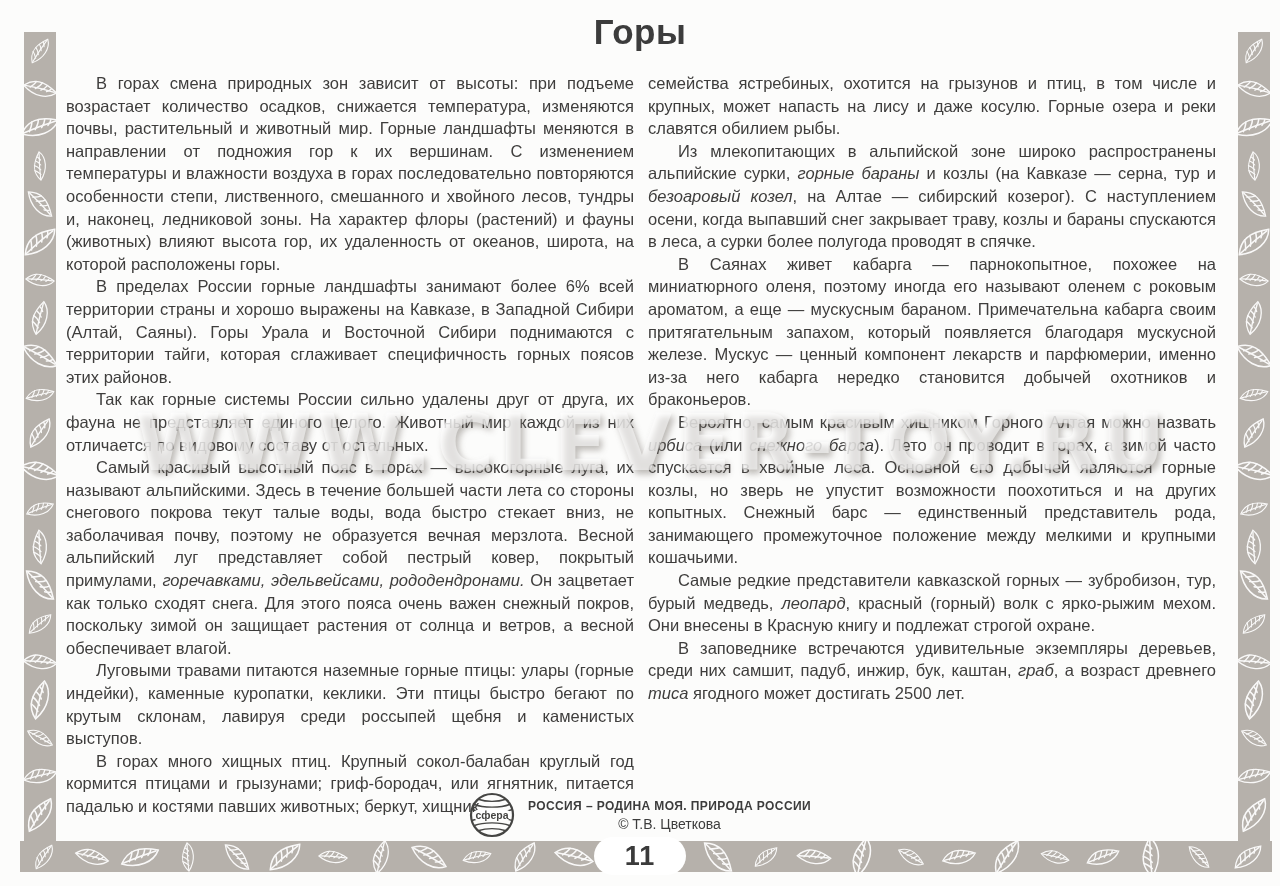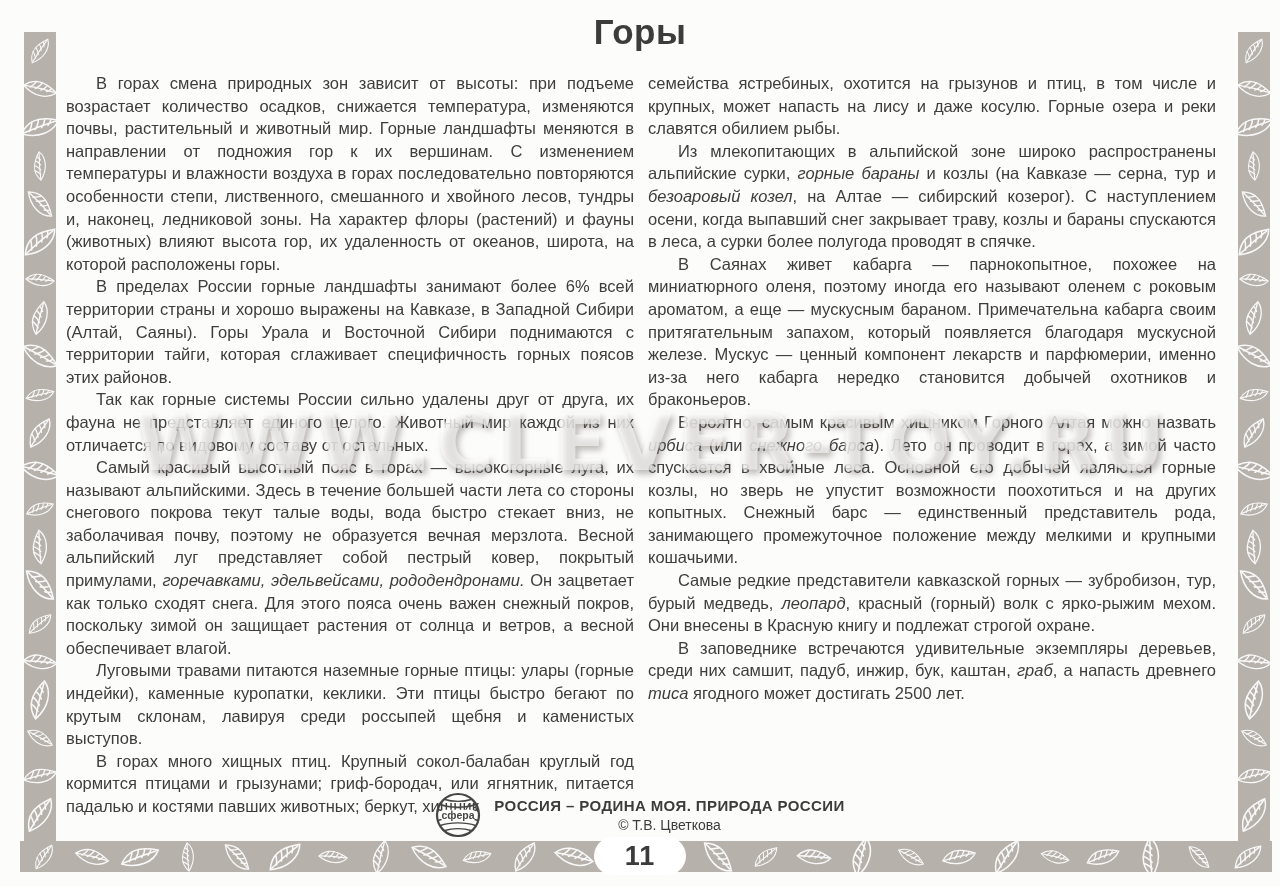--- a/index.html
+++ b/index.html
@@ -49,21 +49,21 @@
     pointer-events:none;
     margin-left:25px;
   }
 
   .footer {
     position:absolute; left:0; right:0; top:792px; z-index:2;
     display:flex; justify-content:center; align-items:center; gap:13px;
   }
   .logo { width:46px; height:46px; flex:0 0 auto; line-height:0; }
   .footer-text { text-align:center; }
-  .series { font-size:15px; font-weight:700; color:#3c3c3c; letter-spacing:.4px; }
+  .series { font-size:12px; font-weight:700; color:#3c3c3c; letter-spacing:.4px; }
   .copyright { font-size:14px; color:#3c3c3c; margin-top:3px; }
 </style>
 </head>
 <body>
 
 <div class="band band-left">
     <div class="leaf" style="transform: rotate(-28deg) scale(0.8);"><svg width="34" height="22" viewBox="0 0 34 22" fill="none" stroke="#ffffff" stroke-width="1.4" stroke-linecap="round">
         <path d="M1.5 19.5 C5 7 14 1.5 32.5 2.5 C30 14 17 21.5 1.5 19.5 Z"></path>
         <path d="M3 18.5 C11 13.5 21 8 30.5 3.5"></path>
         <path d="M8 16.5 C9 12.5 9.5 10.5 9 7.5"></path>
@@ -643,21 +643,21 @@
       <p class="para"><span>Самый красивый высотный пояс в горах — высокогорные луга, их называют альпийскими. Здесь в течение большей части лета со стороны снегового покрова текут талые воды, вода быстро стекает вниз, не заболачивая почву, поэтому не образуется вечная мерзлота. Весной альпийский луг представляет собой пестрый ковер, покрытый примулами, </span><i>горечавками, эдельвейсами, рододендронами.</i><span> Он зацветает как только сходят снега. Для этого пояса очень важен снежный покров, поскольку зимой он защищает растения от солнца и ветров, а весной обеспечивает влагой.</span></p>
       <p class="para"><span>Луговыми травами питаются наземные горные птицы: улары (горные индейки), каменные куропатки, кеклики. Эти птицы быстро бегают по крутым склонам, лавируя среди россыпей щебня и каменистых выступов.</span></p>
       <p class="para"><span>В горах много хищных птиц. Крупный сокол-балабан круглый год кормится птицами и грызунами; гриф-бородач, или ягнятник, питается падалью и костями павших животных; беркут, хищник</span></p>
     </div>
   <div class="col">
       <p class="para no-indent"><span>семейства ястребиных, охотится на грызунов и птиц, в том числе и крупных, может напасть на лису и даже косулю. Горные озера и реки славятся обилием рыбы.</span></p>
       <p class="para"><span>Из млекопитающих в альпийской зоне широко распространены альпийские сурки, </span><i>горные бараны</i><span> и козлы (на Кавказе — серна, тур и </span><i>безоаровый козел</i><span>, на Алтае — сибирский козерог). С наступлением осени, когда выпавший снег закрывает траву, козлы и бараны спускаются в леса, а сурки более полугода проводят в спячке.</span></p>
       <p class="para"><span>В Саянах живет кабарга — парнокопытное, похожее на миниатюрного оленя, поэтому иногда его называют оленем с роковым ароматом, а еще — мускусным бараном. Примечательна кабарга своим притягательным запахом, который появляется благодаря мускусной железе. Мускус — ценный компонент лекарств и парфюмерии, именно из-за него кабарга нередко становится добычей охотников и браконьеров.</span></p>
       <p class="para"><span>Вероятно, самым красивым хищником Горного Алтая можно назвать </span><i>ирбиса</i><span> (или </span><i>снежного барса</i><span>). Лето он проводит в горах, а зимой часто спускается в хвойные леса. Основной его добычей являются горные козлы, но зверь не упустит возможности поохотиться и на других копытных. Снежный барс — единственный представитель рода, занимающего промежуточное положение между мелкими и крупными кошачьими.</span></p>
       <p class="para"><span>Самые редкие представители кавказской горных — зубробизон, тур, бурый медведь, </span><i>леопард</i><span>, красный (горный) волк с ярко-рыжим мехом. Они внесены в Красную книгу и подлежат строгой охране.</span></p>
-      <p class="para"><span>В заповеднике встречаются удивительные экземпляры деревьев, среди них самшит, падуб, инжир, бук, каштан, </span><i>граб</i><span>, а напасть древнего </span><i>тиса</i><span> ягодного может достигать 2500 лет.</span></p>
+      <p class="para"><span>В заповеднике встречаются удивительные экземпляры деревьев, среди них самшит, падуб, инжир, бук, каштан, </span><i>граб</i><span>, а возраст древнего </span><i>тиса</i><span> ягодного может достигать 2500 лет.</span></p>
     </div>
 </div>
 
 <div class="watermark">WWW.CLEVER-TOY.RU</div>
 
 <div class="footer">
   <span class="logo">
     <svg viewBox="0 0 46 46" width="46" height="46">
       <circle cx="23" cy="23" r="21" fill="none" stroke="#454543" stroke-width="2.2"></circle>
       <path d="M10 7.5 C17 10 29 10 36 7.5" fill="none" stroke="#454543" stroke-width="1.4"></path>

